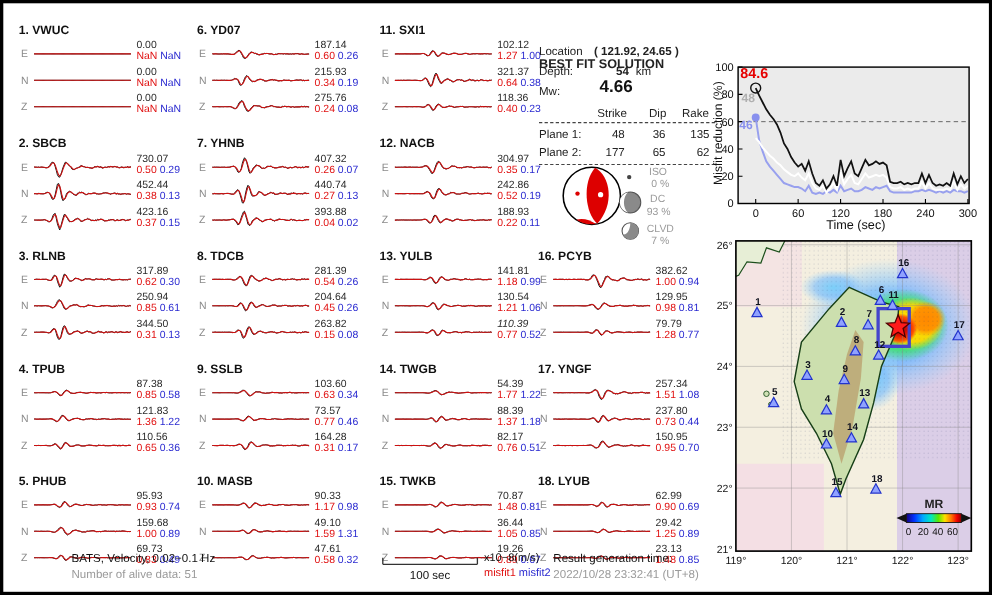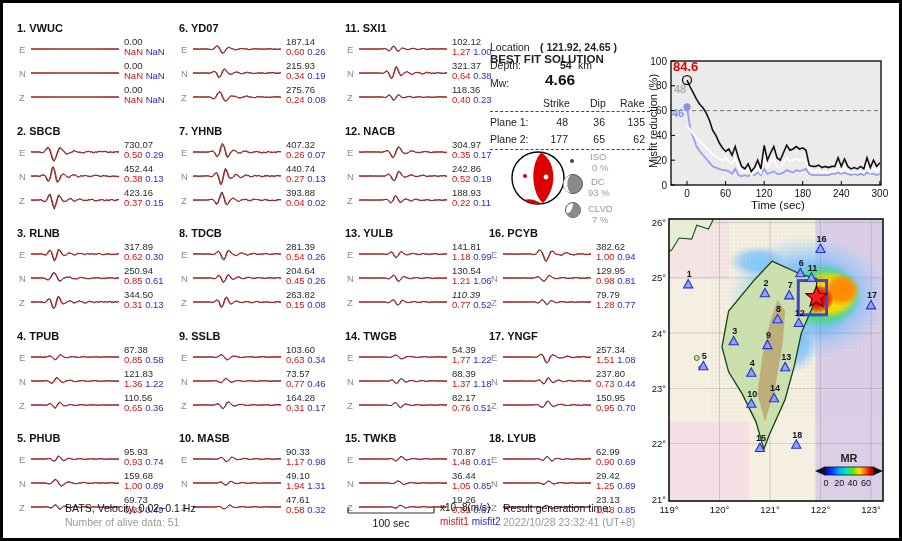--- a/index.html
+++ b/index.html
@@ -249,21 +249,21 @@
           <polyline points="0.0,11.0 1.0,11.0 2.0,11.0 3.0,11.0 4.0,11.0 5.1,11.0 6.1,11.0 7.1,11.0 8.1,11.0 9.1,11.0 10.1,11.0 11.1,11.0 12.1,11.0 13.1,10.9 14.2,11.0 15.2,11.0 16.2,11.0 17.2,11.0 18.2,11.0 19.2,11.0 20.2,11.1 21.2,11.1 22.3,11.2 23.3,11.2 24.3,11.1 25.3,10.9 26.3,10.5 27.3,9.9 28.3,9.5 29.3,9.6 30.3,10.2 31.4,11.3 32.4,12.5 33.4,13.4 34.4,13.4 35.4,12.9 36.4,11.7 37.4,10.6 38.4,9.8 39.4,9.4 40.5,9.7 41.5,10.2 42.5,10.8 43.5,11.2 44.5,11.6 45.5,11.6 46.5,11.4 47.5,11.4 48.6,11.2 49.6,10.8 50.6,10.6 51.6,10.5 52.6,10.6 53.6,10.7 54.6,10.8 55.6,11.2 56.6,11.4 57.7,11.4 58.7,11.4 59.7,11.2 60.7,10.9 61.7,10.8 62.7,10.8 63.7,10.7 64.7,10.6 65.7,10.9 66.8,11.2 67.8,11.1 68.8,11.2 69.8,11.3 70.8,11.2 71.8,11.0 72.8,10.9 73.8,10.8 74.9,10.8 75.9,10.8 76.9,10.8 77.9,11.0 78.9,11.2 79.9,11.2 80.9,11.1 81.9,11.1 82.9,11.1 84.0,10.9 85.0,11.0 86.0,10.9 87.0,10.9 88.0,11.0" fill="none" stroke="#cc1111" stroke-width="1"></polyline>
         </svg>
         <div class="abs ampv" style="left: 107px; top: 15px;">90.33</div>
         <div class="abs misv" style="left: 107px; top: 25px;"><span class="m1">1.17</span> <span class="m2">0.98</span></div>
         <span class="abs ch" style="left: 2px; top: 46px;">N</span>
         <svg width="90" height="22" style="position: absolute; left: 14px; top: 40px; overflow: visible;">
           <polyline points="0.0,11.0 1.0,11.0 2.0,11.0 3.0,11.0 4.0,11.0 5.1,10.9 6.1,11.0 7.1,11.0 8.1,11.0 9.1,11.0 10.1,11.0 11.1,11.0 12.1,11.0 13.1,11.0 14.2,11.0 15.2,11.0 16.2,11.0 17.2,11.0 18.2,11.0 19.2,11.0 20.2,11.0 21.2,11.1 22.3,11.1 23.3,11.0 24.3,10.9 25.3,10.6 26.3,10.2 27.3,9.9 28.3,10.2 29.3,10.9 30.3,11.9 31.4,12.8 32.4,13.2 33.4,12.8 34.4,12.1 35.4,10.8 36.4,9.8 37.4,9.4 38.4,9.4 39.4,10.0 40.5,10.6 41.5,11.4 42.5,11.4 43.5,11.6 44.5,11.4 45.5,11.5 46.5,10.9 47.5,10.8 48.6,10.8 49.6,10.5 50.6,10.6 51.6,11.0 52.6,11.0 53.6,11.2 54.6,11.4 55.6,11.3 56.6,11.2 57.7,11.0 58.7,11.1 59.7,10.9 60.7,10.7 61.7,10.7 62.7,11.1 63.7,11.1 64.7,11.1 65.7,11.1 66.8,11.3 67.8,11.2 68.8,11.0 69.8,11.0 70.8,10.8 71.8,10.9 72.8,11.1 73.8,11.0 74.9,10.9 75.9,11.0 76.9,11.0 77.9,10.9 78.9,11.1 79.9,11.1 80.9,11.1 81.9,11.1 82.9,11.0 84.0,10.9 85.0,10.9 86.0,11.1 87.0,10.8 88.0,11.1" fill="none" stroke="#111" stroke-width="0.9"></polyline>
           <polyline points="0.0,11.0 1.0,11.0 2.0,11.0 3.0,11.0 4.0,11.0 5.1,11.0 6.1,11.0 7.1,11.0 8.1,11.0 9.1,11.0 10.1,11.0 11.1,11.0 12.1,11.0 13.1,11.0 14.2,11.0 15.2,11.0 16.2,11.0 17.2,11.0 18.2,11.0 19.2,11.0 20.2,11.0 21.2,11.1 22.3,11.1 23.3,11.1 24.3,11.0 25.3,10.8 26.3,10.4 27.3,10.1 28.3,10.1 29.3,10.6 30.3,11.4 31.4,12.2 32.4,12.8 33.4,12.8 34.4,12.3 35.4,11.4 36.4,10.3 37.4,9.7 38.4,9.6 39.4,9.8 40.5,10.4 41.5,11.0 42.5,11.4 43.5,11.5 44.5,11.5 45.5,11.4 46.5,11.2 47.5,10.9 48.6,10.8 49.6,10.7 50.6,10.6 51.6,10.8 52.6,11.0 53.6,11.1 54.6,11.3 55.6,11.3 56.6,11.2 57.7,11.1 58.7,11.0 59.7,11.0 60.7,10.8 61.7,10.8 62.7,10.9 63.7,11.1 64.7,11.1 65.7,11.1 66.8,11.2 67.8,11.3 68.8,11.1 69.8,11.0 70.8,10.9 71.8,10.9 72.8,11.0 73.8,11.0 74.9,10.9 75.9,10.9 76.9,11.0 77.9,11.0 78.9,11.0 79.9,11.1 80.9,11.1 81.9,11.1 82.9,11.0 84.0,11.0 85.0,10.9 86.0,11.0 87.0,11.0 88.0,11.0" fill="none" stroke="#cc1111" stroke-width="1"></polyline>
         </svg>
         <div class="abs ampv" style="left: 107px; top: 39px;">49.10</div>
-        <div class="abs misv" style="left: 107px; top: 49px;"><span class="m1">1.94</span> <span class="m2">1.31</span></div>
+        <div class="abs misv" style="left: 107px; top: 49px;"><span class="m1">1.59</span> <span class="m2">1.31</span></div>
         <span class="abs ch" style="left: 2px; top: 70px;">Z</span>
         <svg width="90" height="22" style="position: absolute; left: 14px; top: 64px; overflow: visible;">
           <polyline points="0.0,11.1 1.0,11.0 2.0,11.0 3.0,10.9 4.0,11.0 5.1,11.1 6.1,11.0 7.1,11.0 8.1,11.1 9.1,11.0 10.1,11.0 11.1,11.1 12.1,11.0 13.1,11.0 14.2,11.0 15.2,11.0 16.2,11.0 17.2,11.0 18.2,11.0 19.2,11.1 20.2,11.1 21.2,11.0 22.3,10.9 23.3,10.8 24.3,10.5 25.3,10.5 26.3,10.5 27.3,10.7 28.3,11.5 29.3,12.3 30.3,12.8 31.4,12.8 32.4,12.6 33.4,11.5 34.4,10.5 35.4,9.5 36.4,9.0 37.4,9.2 38.4,10.0 39.4,10.8 40.5,11.1 41.5,11.6 42.5,11.4 43.5,11.6 44.5,11.2 45.5,11.1 46.5,10.9 47.5,10.7 48.6,10.8 49.6,10.5 50.6,10.7 51.6,10.9 52.6,11.0 53.6,11.4 54.6,11.1 55.6,11.2 56.6,11.2 57.7,11.0 58.7,10.9 59.7,10.8 60.7,11.0 61.7,10.7 62.7,10.7 63.7,10.9 64.7,10.9 65.7,11.2 66.8,11.2 67.8,11.1 68.8,11.1 69.8,11.0 70.8,10.9 71.8,10.8 72.8,10.9 73.8,10.7 74.9,10.9 75.9,11.1 76.9,11.1 77.9,10.9 78.9,10.9 79.9,10.9 80.9,11.0 81.9,11.1 82.9,11.1 84.0,11.0 85.0,11.0 86.0,10.8 87.0,11.0 88.0,10.9" fill="none" stroke="#111" stroke-width="0.9"></polyline>
           <polyline points="0.0,11.0 1.0,11.0 2.0,11.0 3.0,11.0 4.0,11.0 5.1,11.0 6.1,11.0 7.1,11.0 8.1,11.0 9.1,11.0 10.1,11.0 11.1,11.0 12.1,11.0 13.1,11.0 14.2,11.0 15.2,11.0 16.2,11.0 17.2,11.0 18.2,11.0 19.2,11.0 20.2,11.1 21.2,11.0 22.3,10.9 23.3,10.8 24.3,10.7 25.3,10.6 26.3,10.5 27.3,10.6 28.3,11.1 29.3,11.8 30.3,12.4 31.4,12.6 32.4,12.6 33.4,12.0 34.4,11.0 35.4,10.1 36.4,9.4 37.4,9.3 38.4,9.8 39.4,10.5 40.5,11.0 41.5,11.3 42.5,11.5 43.5,11.5 44.5,11.4 45.5,11.1 46.5,11.0 47.5,10.8 48.6,10.8 49.6,10.7 50.6,10.7 51.6,10.8 52.6,11.0 53.6,11.2 54.6,11.2 55.6,11.2 56.6,11.2 57.7,11.1 58.7,11.0 59.7,10.8 60.7,10.9 61.7,10.8 62.7,10.7 63.7,10.8 64.7,10.9 65.7,11.1 66.8,11.2 67.8,11.2 68.8,11.1 69.8,11.0 70.8,10.9 71.8,10.8 72.8,10.9 73.8,10.8 74.9,10.8 75.9,11.0 76.9,11.1 77.9,11.0 78.9,10.9 79.9,10.9 80.9,11.0 81.9,11.0 82.9,11.1 84.0,11.0 85.0,11.0 86.0,10.9 87.0,10.9 88.0,11.0" fill="none" stroke="#cc1111" stroke-width="1"></polyline>
         </svg>
         <div class="abs ampv" style="left: 107px; top: 63px; text-align: center;">47.61</div>
         <div class="abs misv" style="left: 107px; top: 73px;"><span class="m1">0.58</span> <span class="m2">0.32</span></div>
       </div>
       <div class="abs" style="left: 342px; top: 19px; width: 160px; height: 96px;">
         <div class="sthead">11.  SXI1</div>

